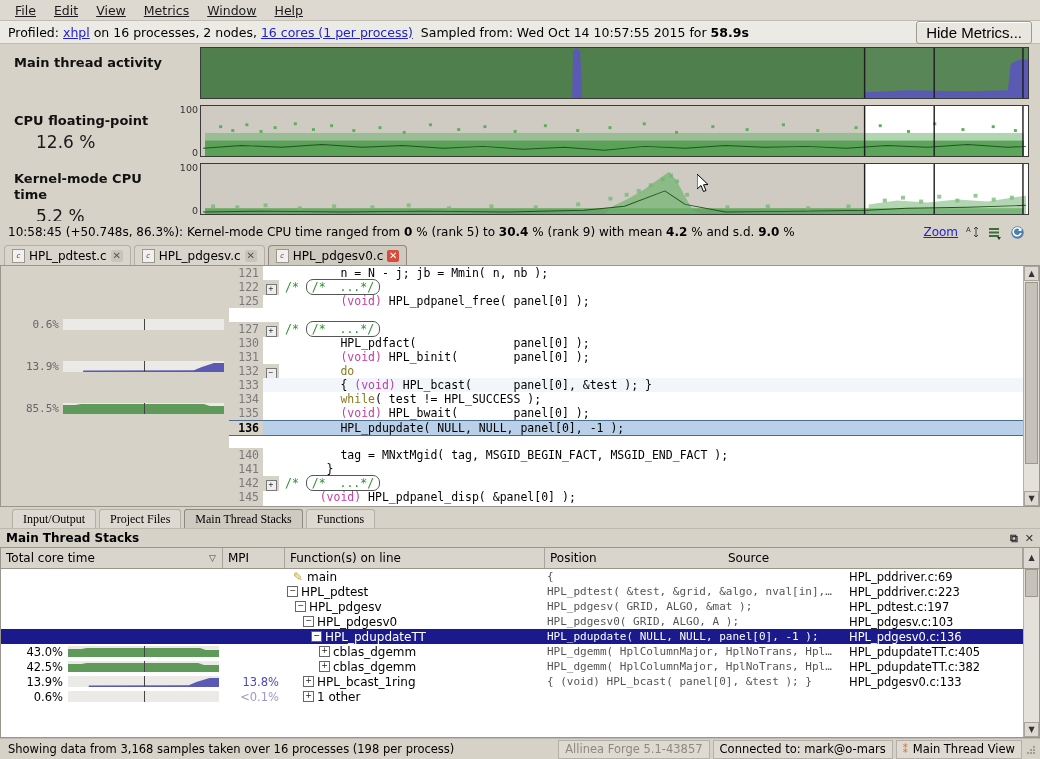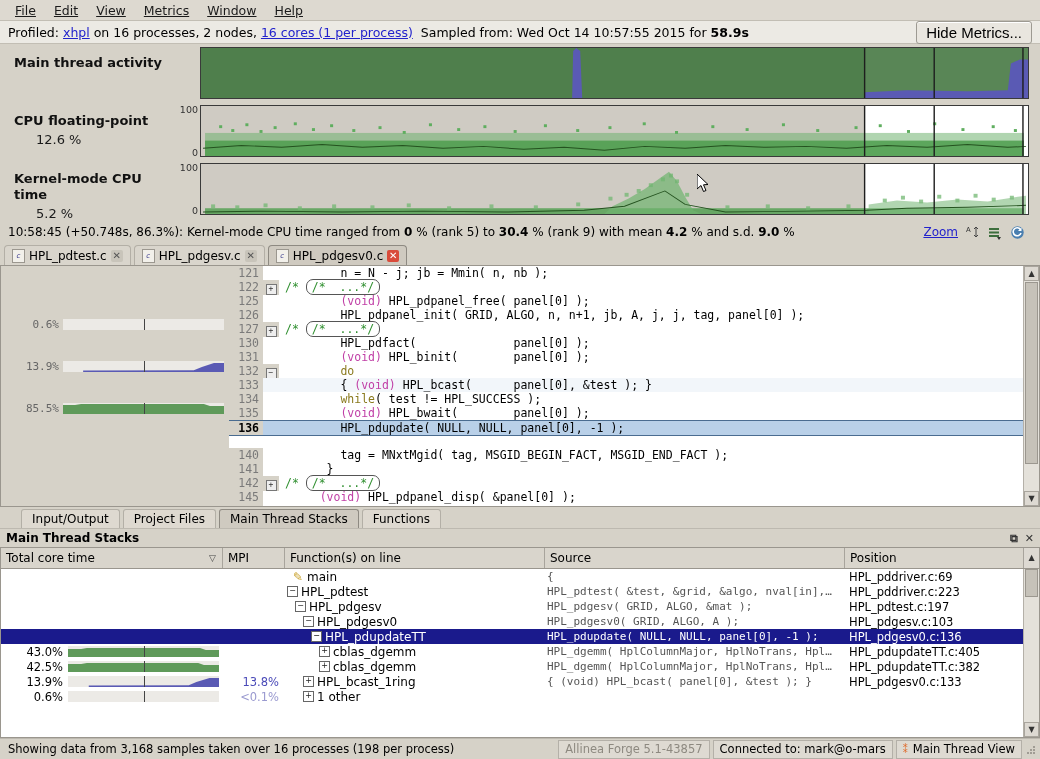--- a/index.html
+++ b/index.html
@@ -25,21 +25,21 @@
   .profiled b{font-weight:bold;}
   .profiled .spacer{flex:1;}
   .btn-hide{background:#e9e6df;border:1px solid #9d9a92;border-radius:3px;
             padding:2px 9px;font-size:15px;cursor:pointer;box-shadow:inset 0 1px 0 #fff;}
 
   
   .metrics{background:#d6d2c8;flex:0 0 auto;padding-top:3px;}
   .metric-row{display:flex;align-items:flex-start;height:56px;margin-bottom:2px;}
   .metric-left{width:176px;padding-left:14px;box-sizing:border-box;}
   .metric-title{font-weight:bold;font-size:13px;color:#111;line-height:16px;padding-top:8px;}
-  .metric-val{font-size:13px;color:#1a1a1a;padding-left:22px;padding-top:3px;}
+  .metric-val{font-size:17px;color:#1a1a1a;padding-left:22px;padding-top:3px;}
   .metric-axis{width:24px;position:relative;height:52px;font-size:9.5px;color:#333;text-align:right;}
   .metric-axis .top{position:absolute;top:-1px;right:2px;}
   .metric-axis .bot{position:absolute;bottom:-1px;right:2px;}
   .metric-graph{position:relative;height:52px;flex:1;margin-right:11px;
                 border:1px solid #3a3a3a;background:#cfcbc3;overflow:hidden;box-sizing:border-box;}
   .gcanvas{position:absolute;left:0;top:0;width:100%;height:100%;}
 
   
   .summary{height:22px;display:flex;align-items:center;padding:0 8px;font-size:12px;
            background:#d6d2c8;flex:0 0 auto;}
@@ -82,21 +82,21 @@
   .cmt{color:#2f8f2f;}
   .folded{border:1px solid #555;border-radius:7px;padding:0 5px;color:#2f8f2f;background:#fff;}
   .cline.hl{background:#b9d0e8;border-top:1px solid #4a6c90;border-bottom:1px solid #4a6c90;}
   .cline.alt{background:#f2f6fa;}
   .scrollv{width:15px;background:#e4e1da;border-left:1px solid #b4b0a8;position:relative;flex:0 0 auto;}
   .scrollv .thumb{position:absolute;left:1px;right:1px;background:#c6c2b9;border:1px solid #9b978f;}
   .arrowbtn{position:absolute;left:0;right:0;height:15px;background:#ddd9d2;border:1px solid #a9a59d;
             box-sizing:border-box;font-size:8px;line-height:13px;text-align:center;color:#333;}
 
   
-  .btabbar{height:21px;display:flex;align-items:flex-end;padding-left:21px;background:#d6d2c8;flex:0 0 auto;}
+  .btabbar{height:21px;display:flex;align-items:flex-end;padding-left:12px;background:#d6d2c8;flex:0 0 auto;font-family:Liberation Serif, serif;}
   .btab{height:18px;display:flex;align-items:center;padding:0 10px;margin-right:3px;font-size:12px;
         background:#ded9d0;border:1px solid #b3afa6;border-bottom:none;border-radius:3px 3px 0 0;cursor:pointer;}
   .btab.active{background:#cfcac0;border-color:#8e8a82;}
   .panel-title{height:18px;background:#d6d2c8;display:flex;align-items:center;padding:0 6px;
                font-size:12px;font-weight:bold;border-top:1px solid #bdb9b0;flex:0 0 auto;}
   .panel-title .spacer{flex:1;}
   .panel-title .pbtn{margin-left:7px;font-size:11px;color:#333;cursor:pointer;}
 
   
   .tablewrap{flex:1 1 auto;display:flex;flex-direction:column;background:#fff;
@@ -399,21 +399,20 @@
         </div>
       </div>
 
       <div class="code">
         <div class="cline" style="top:0px;"><span class="lnum">121</span><span class="fold"></span><span class="ctext">        n = N - j; jb = Mmin( n, nb );</span></div>
 
         <div class="cline" style="top:14px;"><span class="lnum">122</span><span class="fold"><i>+</i></span><span class="ctext cmt"><span>/*</span> <span class="folded">/*  ...*/</span></span></div>
 
         <div class="cline" style="top:28px;"><span class="lnum">125</span><span class="fold"></span><span class="ctext">        <span class="cast">(void)</span> HPL_pdpanel_free( panel[0] );</span></div>
 
-        <div class="cline" style="top:42px;"><span class="lnum">126</span><span class="fold"></span><span class="ctext">        HPL_pdpanel_init( GRID, ALGO, n, n+1, jb, A, j, j, tag, panel[0] );</span></div>
 
         <div class="cline" style="top:56px;"><span class="lnum">127</span><span class="fold"><i>+</i></span><span class="ctext cmt"><span>/*</span> <span class="folded">/*  ...*/</span></span></div>
 
         <div class="cline" style="top:70px;"><span class="lnum">130</span><span class="fold"></span><span class="ctext">        HPL_pdfact(              panel[0] );</span></div>
 
         <div class="cline" style="top:84px;"><span class="lnum">131</span><span class="fold"></span><span class="ctext">        <span class="cast">(void)</span> HPL_binit(        panel[0] );</span></div>
 
         <div class="cline" style="top:98px;"><span class="lnum">132</span><span class="fold"><i>−</i></span><span class="ctext">        <span class="kw">do</span></span></div>
 
         <div class="cline alt" style="top:112px;"><span class="lnum">133</span><span class="fold"></span><span class="ctext">        { <span class="cast">(void)</span> HPL_bcast(      panel[0], &amp;test ); }</span></div>
@@ -471,25 +470,25 @@
       <div class="th" style="width:222px;">
         <span>Total core time</span>
         <span class="sort">▽</span>
       </div>
       <div class="th" style="width:62px;">
         <span>MPI</span>
       </div>
       <div class="th" style="width:260px;">
         <span>Function(s) on line</span>
       </div>
+      <div class="th" style="flex:1;border-right:none;">
+        <span>Position</span>
+      </div>
       <div class="th" style="width:300px;">
         <span>Source</span>
-      </div>
-      <div class="th" style="flex:1;border-right:none;">
-        <span>Position</span>
       </div>
       <div style="width:15px;background:#ddd9d2;border-left:1px solid #a8a49c;font-size:8px;text-align:center;line-height:19px;color:#333;">▲</div>
     </div>
 
     <div class="tbody">
 
       <div class="trow" style="top:0;">
         <div class="c-time">
           <span class="pct"></span>
           <span class="spark" style="visibility:hidden;"></span>

